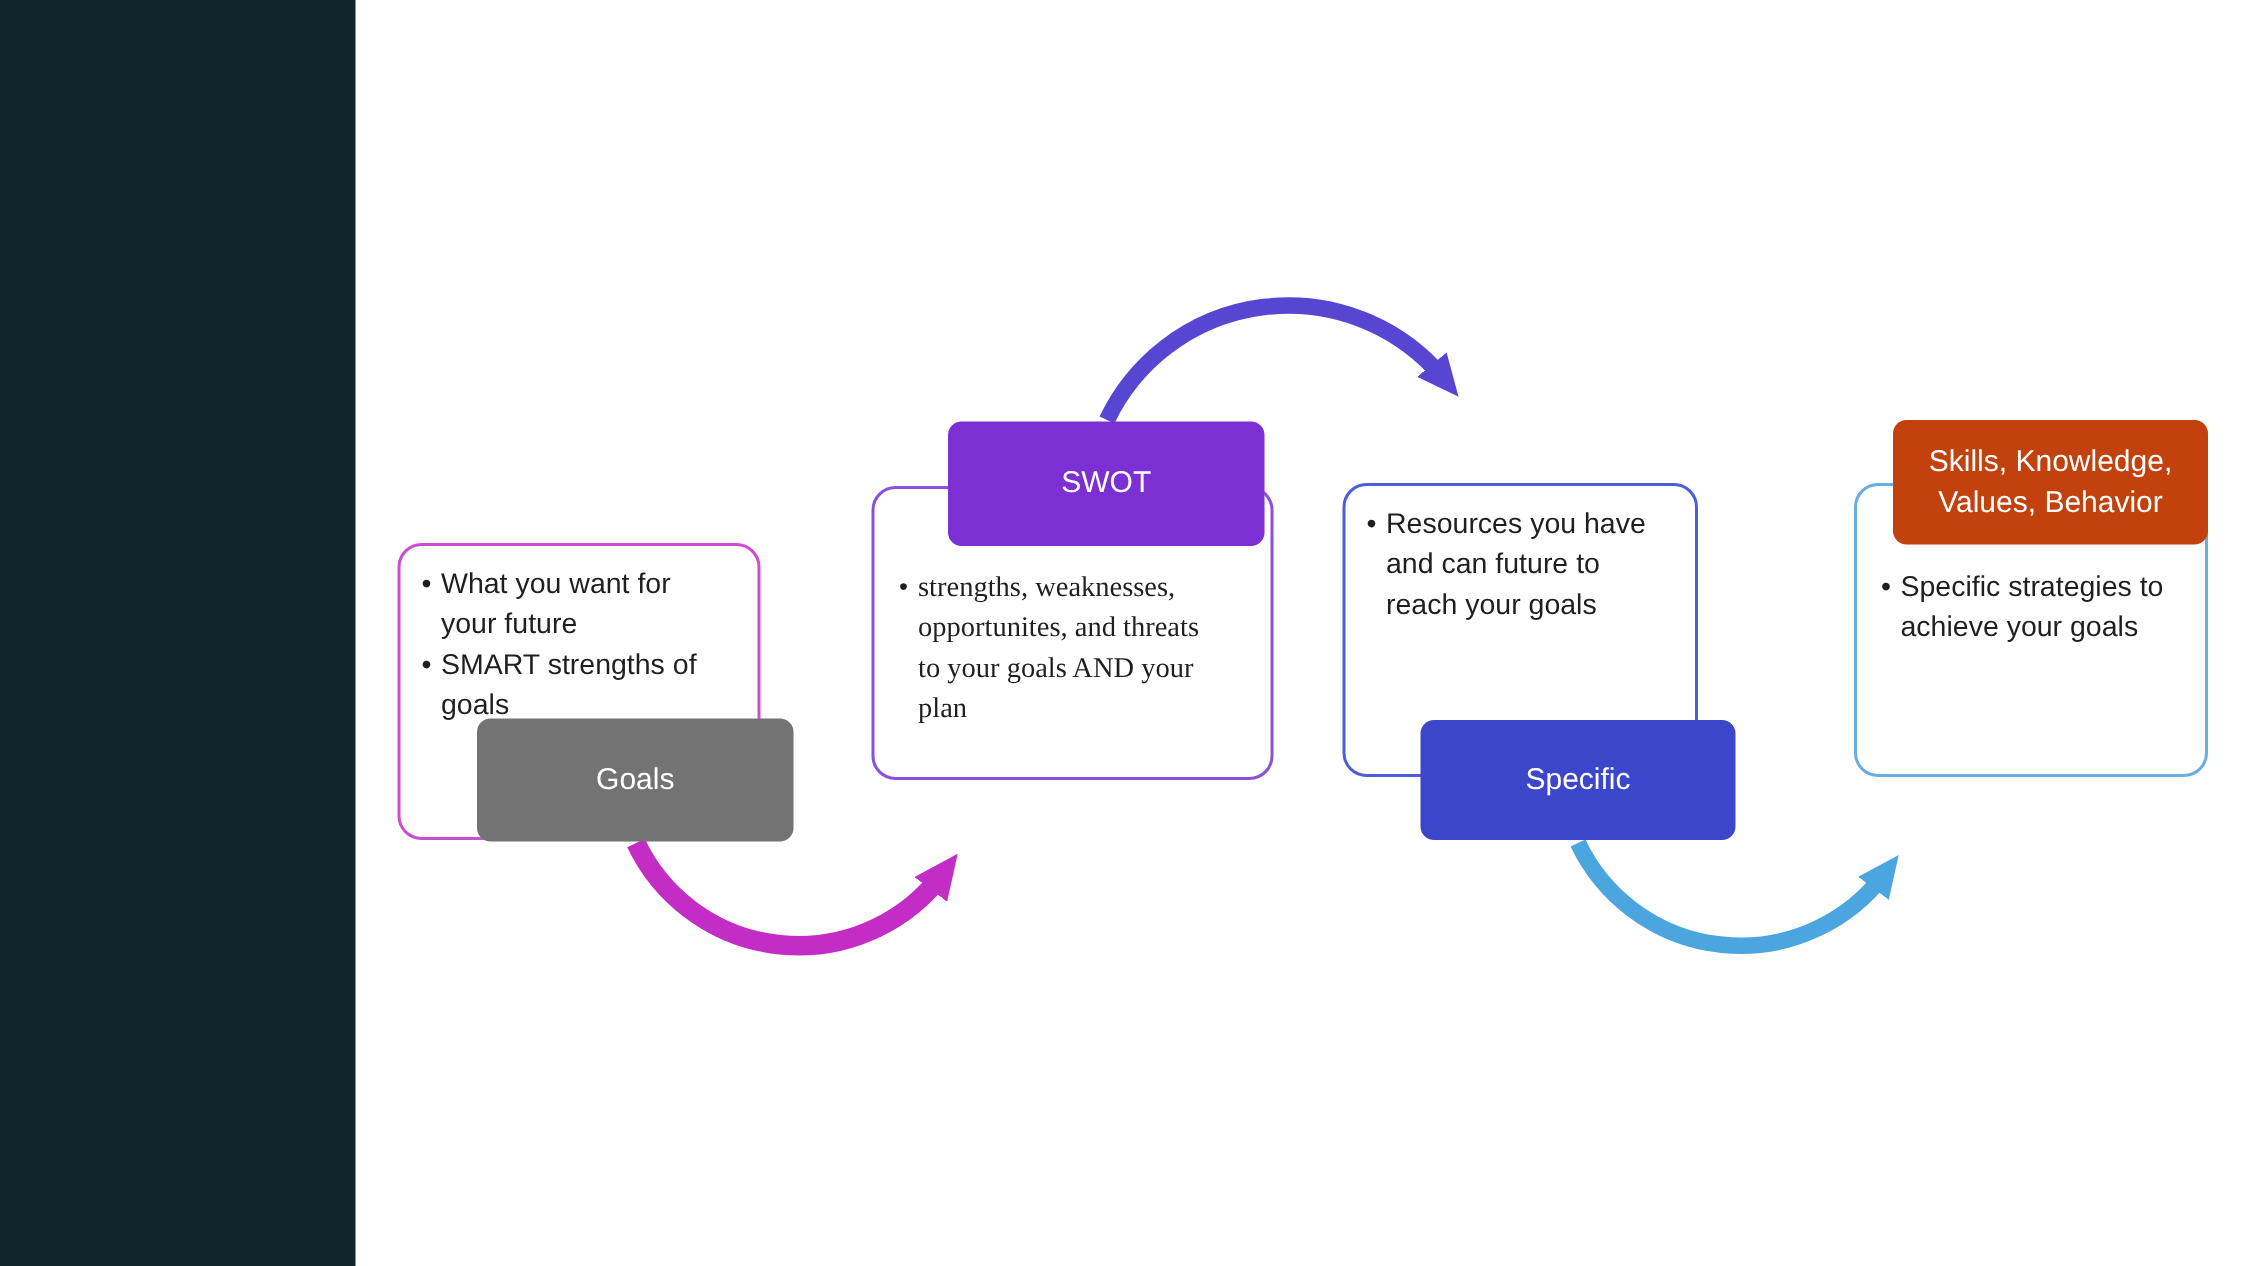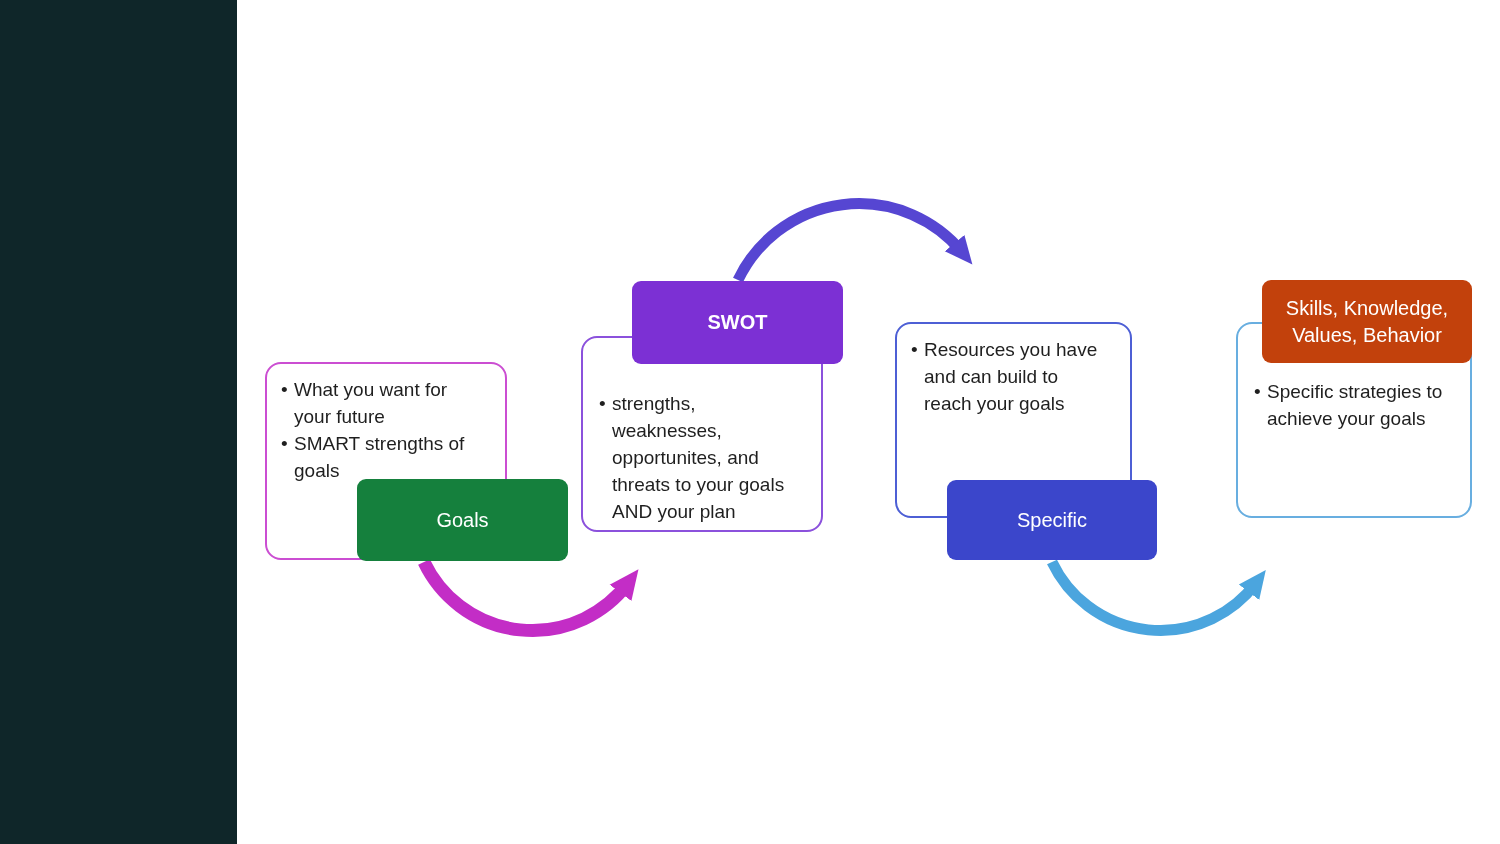--- a/index.html
+++ b/index.html
@@ -57,21 +57,21 @@
     display: flex;
     align-items: center;
     justify-content: center;
     text-align: center;
     box-sizing: border-box;
     padding: 2px 8px;
   }
   
   .panel-goals   { left: 265px;  top: 322px; width: 242px; height: 198px; padding: 12px 14px; }
   .panel-goals ul { width: 192px; }
-  .panel-swot    { left: 581px;  top: 336px; width: 242px; height: 196px; padding: 52px 14px 10px 16px; }
+  .panel-swot    { left: 581px;  top: 324px; width: 268px; height: 196px; padding: 52px 14px 10px 16px; font-family: Liberation Serif, serif; }
   .panel-swot ul { width: 202px; }
   .panel-capital { left: 895px;  top: 322px; width: 237px; height: 196px; padding: 12px 14px; }
   .panel-capital ul { width: 192px; }
   .panel-skills  { left: 1236px; top: 322px; width: 236px; height: 196px; padding: 54px 10px 10px 16px; }
   .panel-skills ul { width: 206px; }
   
   .label-goals   { left: 318px;  top: 479px; width: 211px; height: 82px; }
   .label-swot    { left: 632px;  top: 281px; width: 211px; height: 83px; }
   .label-capital { left: 947px;  top: 480px; width: 210px; height: 80px; }
   .label-skills  { left: 1262px; top: 280px; width: 210px; height: 83px; }
@@ -102,32 +102,32 @@
 
     <path d="M 1052 562 A 120 120 0 0 0 1256 583" fill="none" stroke-width="11" stroke-linecap="butt" marker-end="url(#head-blue)" style="stroke: rgb(75, 165, 222);"></path>
   </svg>
 
   <div class="panel panel-goals" style="border-color: rgb(203, 78, 210); margin-top: 40px;">
     <ul>
       <li>What you want for your future</li>
       <li>SMART strengths of goals</li>
     </ul>
   </div>
-  <div class="label-box label-goals" style="background: #15803d; margin-left: 39px;">Goals</div>
+  <div class="label-box label-goals" style="background: #737373;">Goals</div>
 
   <div class="panel panel-swot" style="border-color: rgb(139, 81, 220);">
     <ul>
       <li>strengths, weaknesses, opportunites, and threats to your goals AND your plan</li>
     </ul>
   </div>
-  <div class="label-box label-swot" style="background: rgb(124, 48, 212); font-weight: bold;">SWOT</div>
+  <div class="label-box label-swot" style="background: rgb(124, 48, 212);">SWOT</div>
 
   <div class="panel panel-capital" style="border-color: rgb(77, 95, 213);">
     <ul>
-      <li>Resources you have and can build to reach your goals</li>
+      <li>Resources you have and can future to reach your goals</li>
     </ul>
   </div>
   <div class="label-box label-capital" style="background: rgb(59, 70, 203);">Specific</div>
 
   <div class="panel panel-skills" style="border-color: rgb(104, 174, 224);">
     <ul>
       <li>Specific strategies to achieve your goals</li>
     </ul>
   </div>
   <div class="label-box label-skills" style="background: #c2410c;">Skills, Knowledge, Values, Behavior</div>

